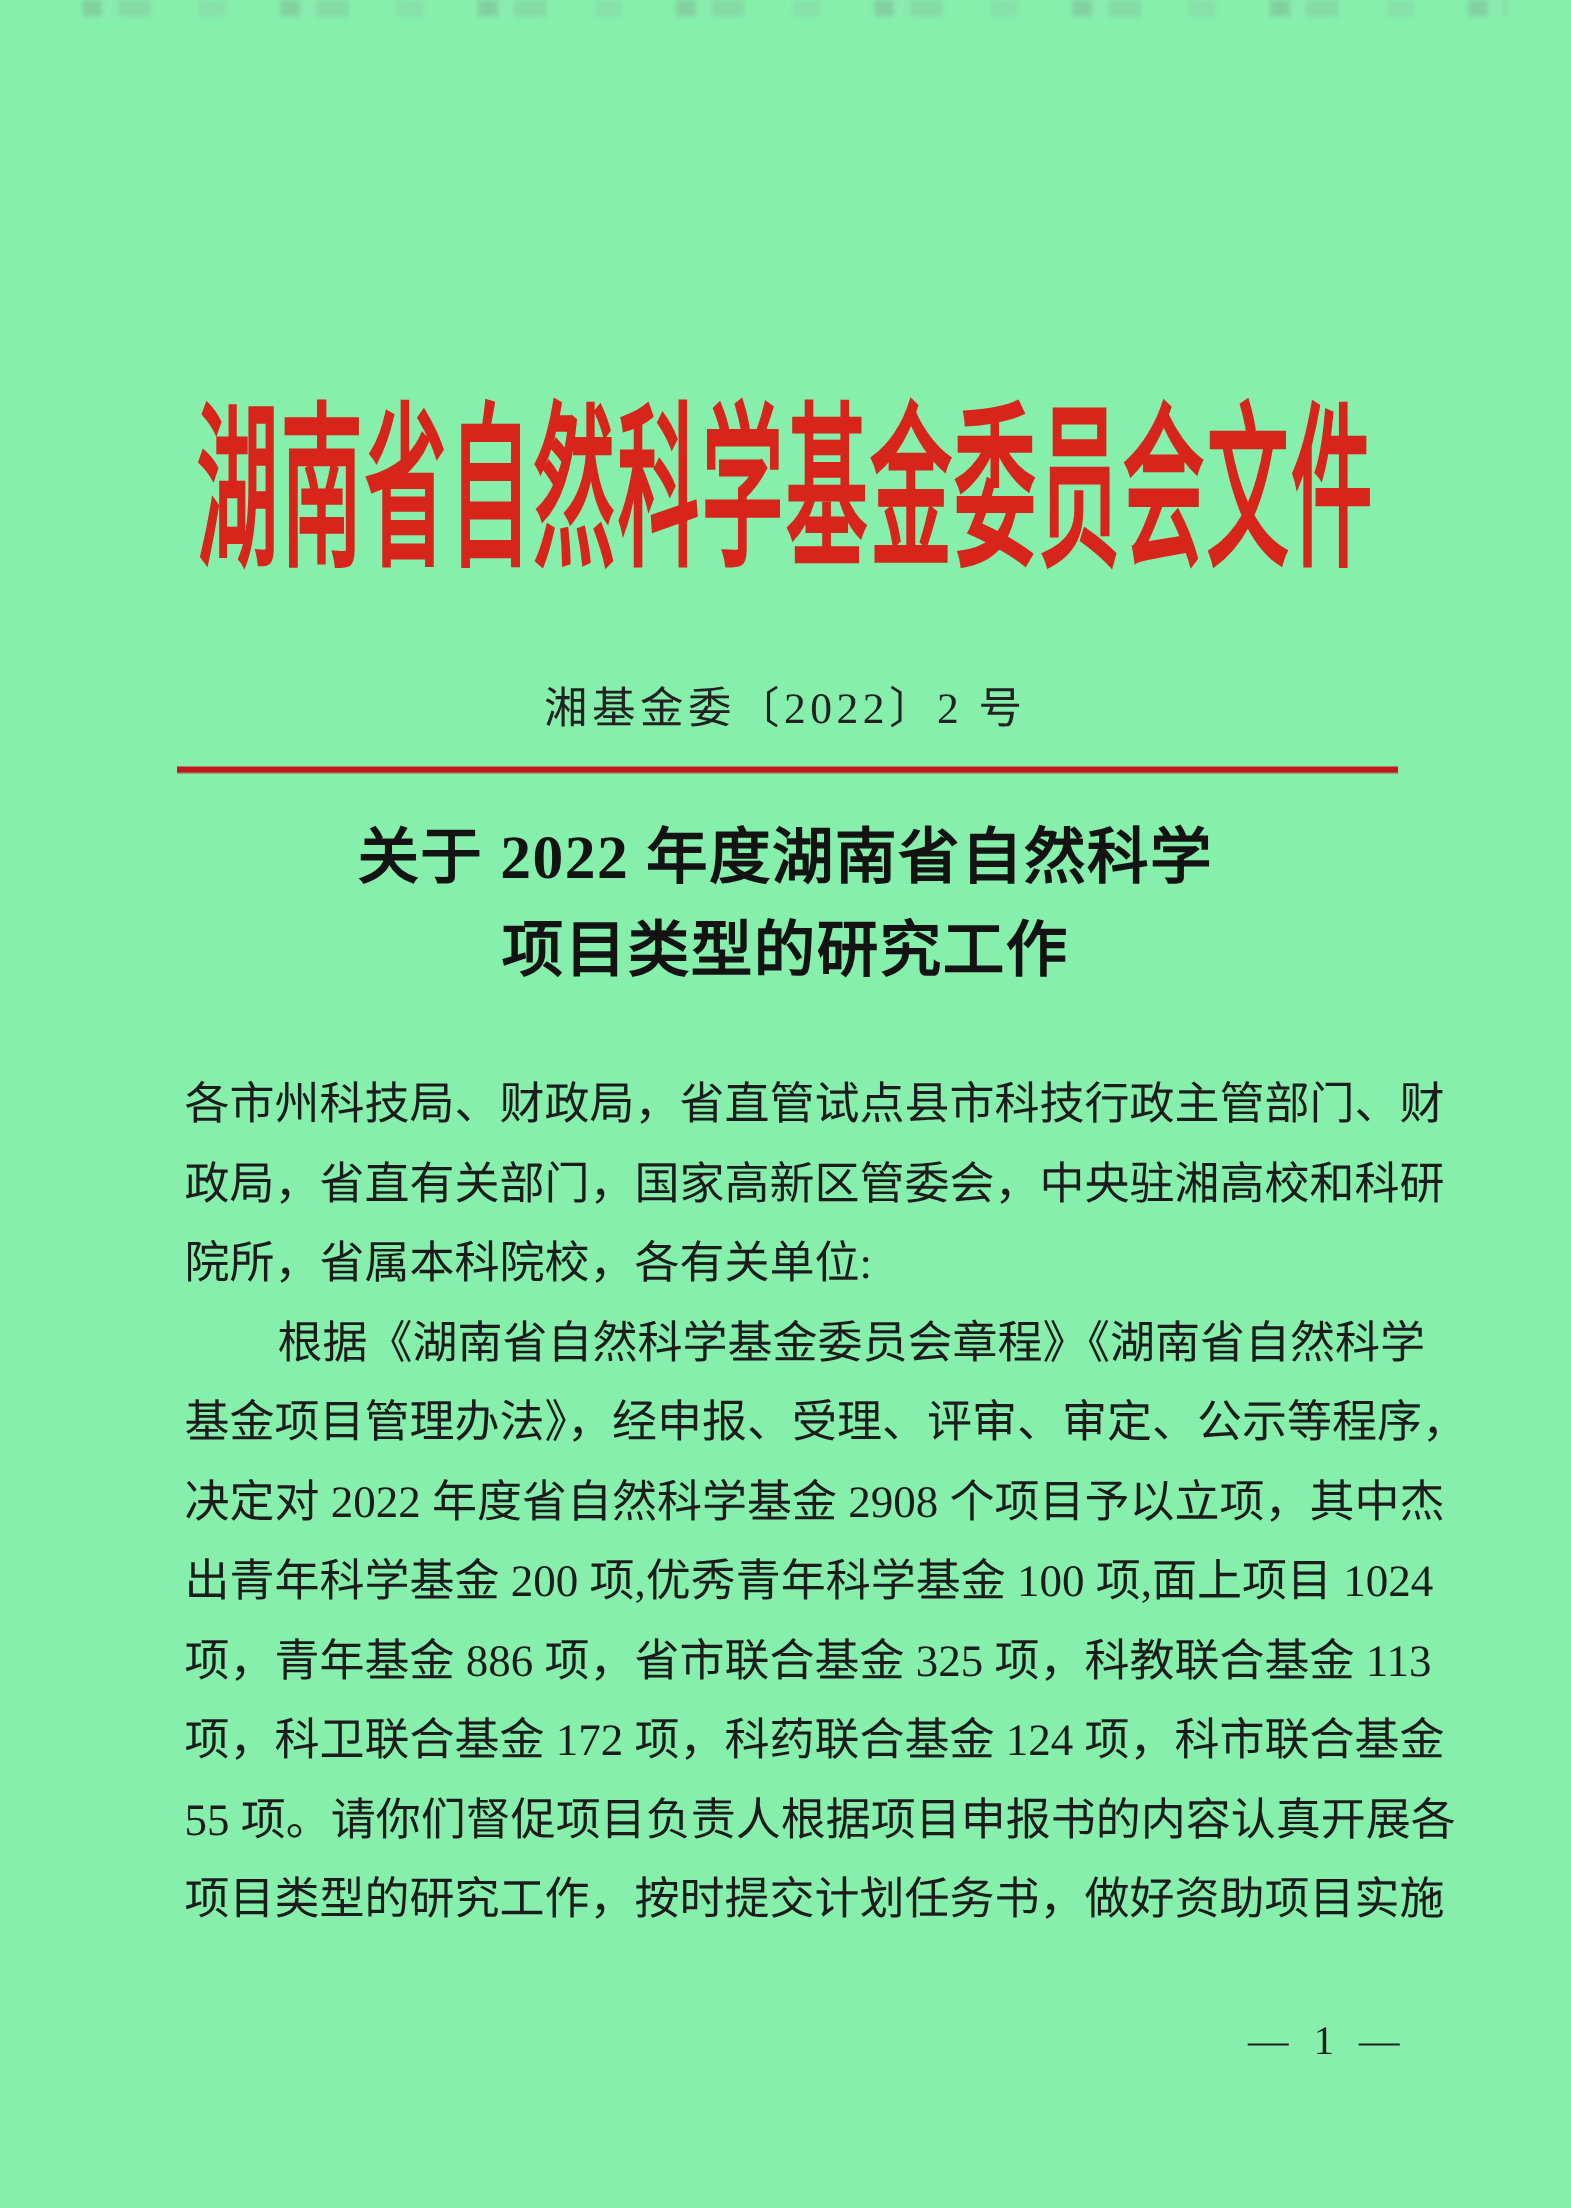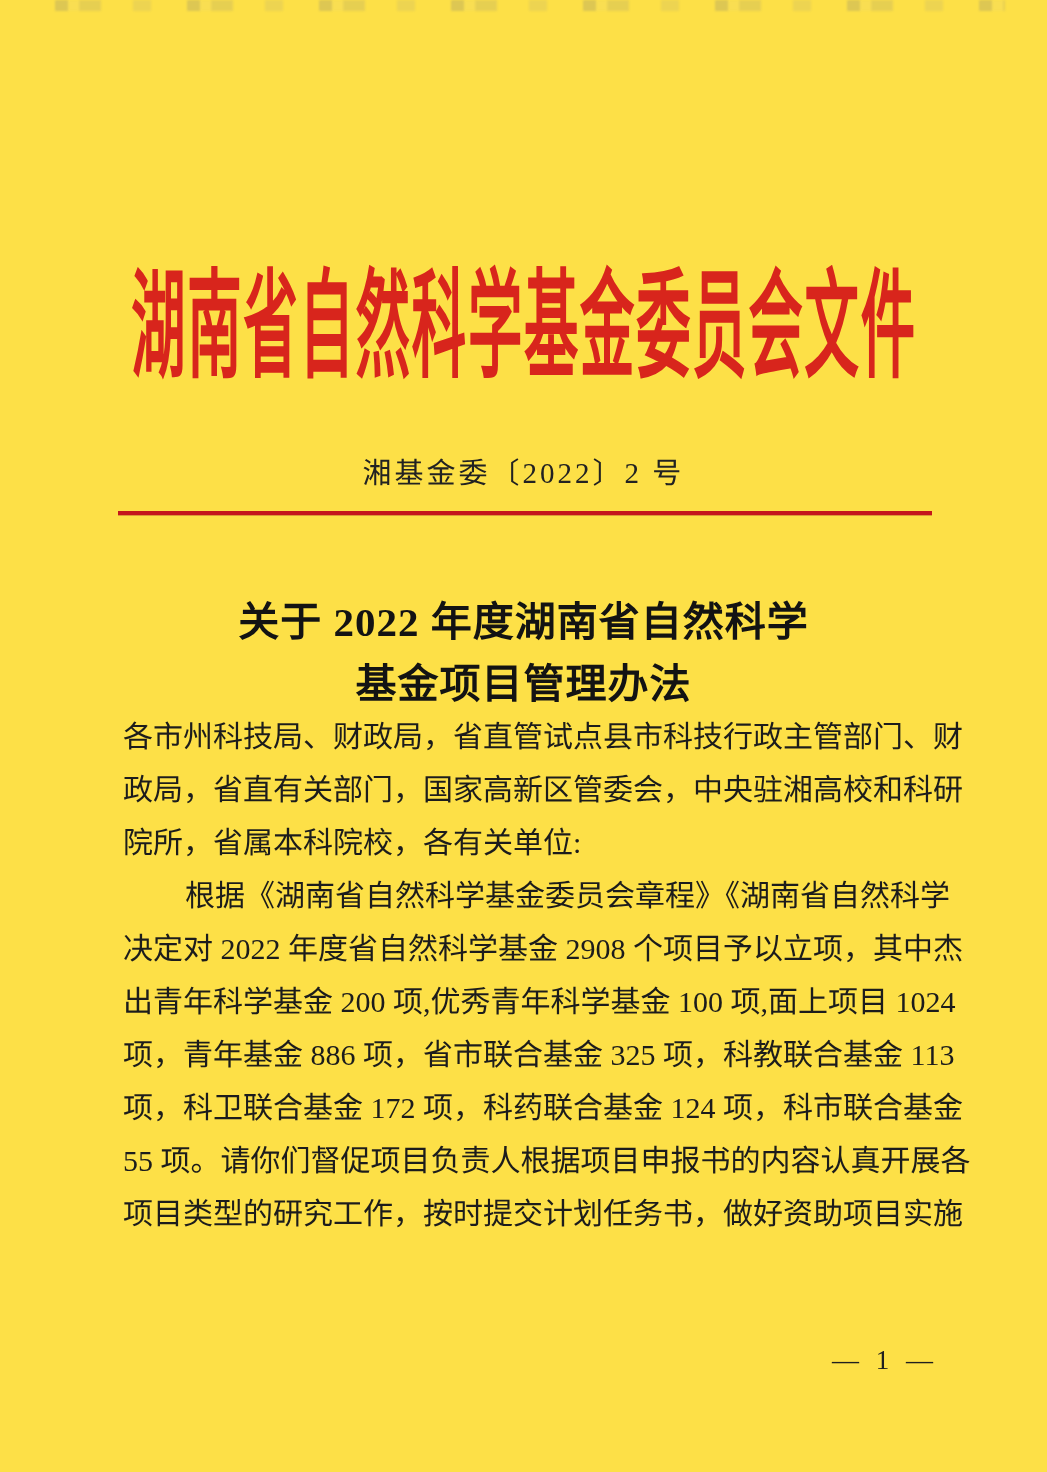--- a/index.html
+++ b/index.html
@@ -5,21 +5,21 @@
   html, body {
     margin: 0;
     padding: 0;
     background: #ffffff;
   }
   .page {
     position: relative;
     width: 1047px;
     height: 1472px;
     margin: 0 auto;
-    background: #fde047;
+    background: #86efac;
     overflow: hidden;
     font-family: "Liberation Serif", "DejaVu Serif", serif;
     color: #1e1e1e;
   }
 
   
   .scan-artifact {
     position: absolute;
     top: 0;
     left: 55px;
@@ -77,21 +77,21 @@
     top: 511px;
     left: 118px;
     width: 814px;
     height: 4px;
     background: #c4161c;
     box-shadow: 0 1px 0 rgba(160,20,25,0.35);
   }
 
   .notice-title {
     position: absolute;
-    top: 591px;
+    top: 540px;
     left: 0;
     width: 100%;
     text-align: center;
     font-weight: bold;
     font-size: 41px;
     line-height: 62px;
     letter-spacing: 1px;
     color: #131313;
   }
 
@@ -141,28 +141,29 @@
   <div class="letterhead">
     <span class="letterhead-text">湖南省自然科学基金委员会文件</span>
   </div>
 
   <div class="doc-number">湘基金委〔2022〕2 号</div>
 
   <div class="red-divider"></div>
 
   <div class="notice-title">
     <div>关于 2022 年度湖南省自然科学</div>
-    <div>基金项目管理办法</div>
+    <div>项目类型的研究工作</div>
   </div>
 
   <div class="notice-body">
     <div class="body-line">各市州科技局、财政局，省直管试点县市科技行政主管部门、财</div>
     <div class="body-line">政局，省直有关部门，国家高新区管委会，中央驻湘高校和科研</div>
     <div class="body-line no-justify">院所，省属本科院校，各有关单位:</div>
     <div class="body-line indent">根据《湖南省自然科学基金委员会章程》《湖南省自然科学</div>
+    <div class="body-line">基金项目管理办法》，经申报、受理、评审、审定、公示等程序，</div>
     <div class="body-line">决定对 2022 年度省自然科学基金 2908 个项目予以立项，其中杰</div>
     <div class="body-line">出青年科学基金 200 项,优秀青年科学基金 100 项,面上项目 1024</div>
     <div class="body-line">项，青年基金 886 项，省市联合基金 325 项，科教联合基金 113</div>
     <div class="body-line">项，科卫联合基金 172 项，科药联合基金 124 项，科市联合基金</div>
     <div class="body-line">55 项。请你们督促项目负责人根据项目申报书的内容认真开展各</div>
     <div class="body-line">项目类型的研究工作，按时提交计划任务书，做好资助项目实施</div>
   </div>
 
   <div class="page-number">— 1 —</div>
 

